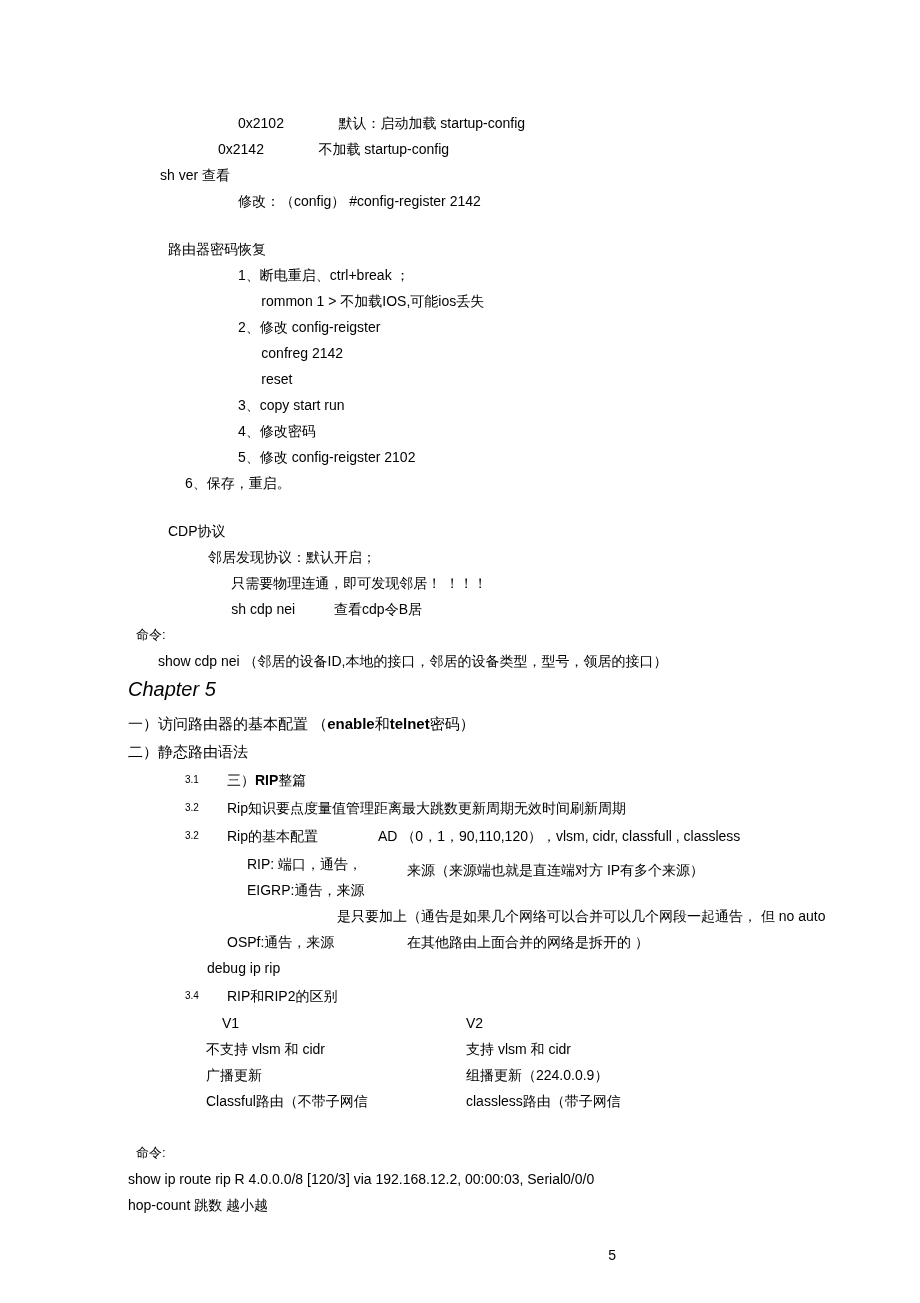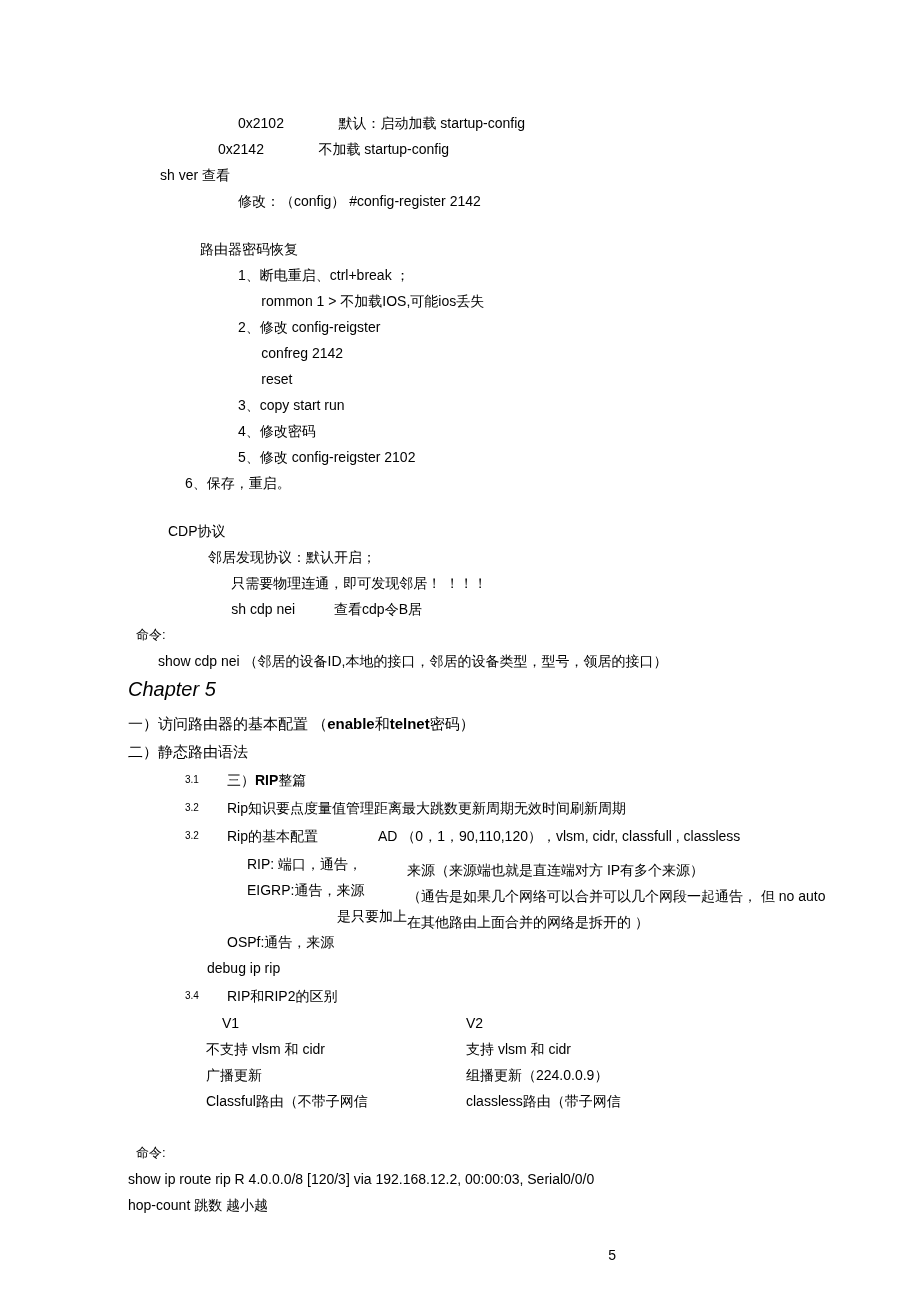--- a/index.html
+++ b/index.html
@@ -72,21 +72,21 @@
 </head>
 <body>
 
 <div class="page">
 
   <div class="line" style="margin-left:110px;"><span>0x2102</span>              <span>默认：启动加载 startup-config</span></div>
   <div class="line" style="margin-left:90px;"><span>0x2142</span>              <span>不加载 startup-config</span></div>
   <div class="line" style="margin-left:32px;">sh ver 查看</div>
   <div class="line" style="margin-left:110px;">修改：（config） #config-register 2142</div>
 
-  <div class="line mt" style="margin-left:72px;">路由器密码恢复</div>
+  <div class="line mt" style="margin-left:40px;">路由器密码恢复</div>
   <div class="line" style="margin-left:110px;">1、断电重启、ctrl+break ；</div>
   <div class="line" style="margin-left:110px;">      rommon 1 &gt; 不加载IOS,可能ios丢失</div>
   <div class="line" style="margin-left:110px;">2、修改 config-reigster</div>
   <div class="line" style="margin-left:110px;">      confreg 2142</div>
   <div class="line" style="margin-left:110px;">      reset</div>
   <div class="line" style="margin-left:110px;">3、copy start run</div>
   <div class="line" style="margin-left:110px;">4、修改密码</div>
   <div class="line" style="margin-left:110px;">5、修改 config-reigster 2102</div>
   <div class="line" style="margin-left:57px;">6、保存，重启。</div>
 
@@ -122,21 +122,21 @@
       <td class="c">
         <div style="display:flex;">
           <div style="width:160px; padding-left:20px;">
             <div class="line" style="white-space:normal;">RIP: 端口，通告，</div>
             <div class="line" style="white-space:normal;">EIGRP:通告，来源</div>
             <div class="line" style="white-space:normal; text-align:right;">是只要加上</div>
             <div class="line" style="white-space:normal; margin-left:-20px;">OSPf:通告，来源</div>
           </div>
           <div style="flex:1; padding-top:6px;">
             <div class="line" style="white-space:normal;">来源（来源端也就是直连端对方 IP有多个来源）</div>
-            <div class="line" style="white-space:normal;">（通告是如果几个网络可以合并可以几个网段一起通告， 但 no auto</div>
+            <div class="line" style="white-space:normal;margin-top:20px;">（通告是如果几个网络可以合并可以几个网段一起通告， 但 no auto</div>
             <div class="line" style="white-space:normal;">在其他路由上面合并的网络是拆开的 ）</div>
           </div>
         </div>
         <div class="line" style="margin-left:-20px;">debug ip rip</div>
       </td>
     </tr>
     <tr>
       <td class="n">3.4</td>
       <td class="c">RIP和RIP2的区别</td>
     </tr>

